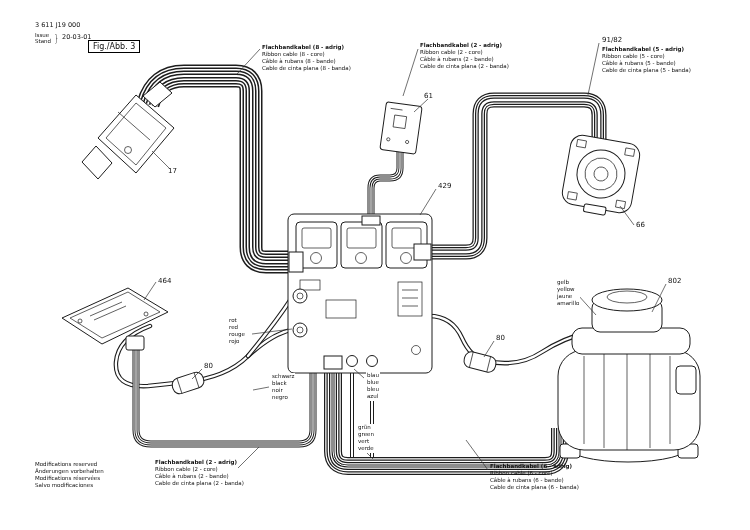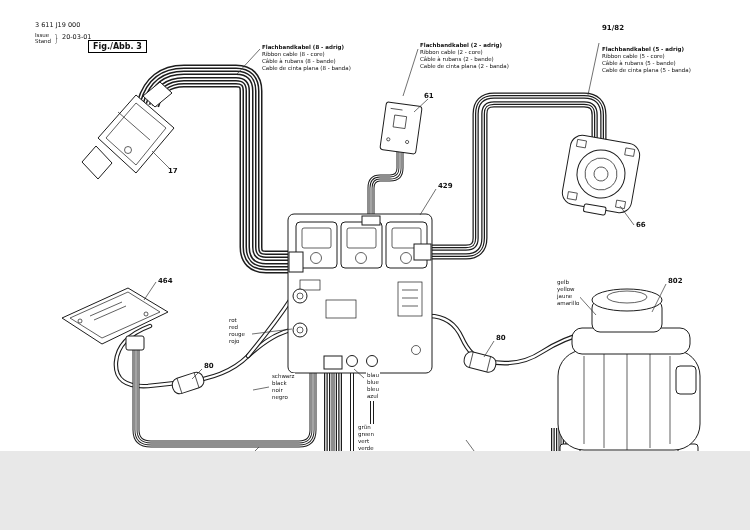--- a/index.html
+++ b/index.html
@@ -1,34 +1,34 @@
 <!DOCTYPE html>
 <html><head>
 <meta charset="utf-8">
 <style>
   html,body{margin:0;padding:0;background:#e8e8e8;}
-  .page{position:relative;width:750px;height:451px;background:#ffffff;overflow:hidden;
+  .page{position:relative;width:750px;height:530px;background:#ffffff;overflow:hidden;
         font-family:"DejaVu Sans",sans-serif;color:#111;}
   svg.diagram{position:absolute;left:0;top:0;width:750px;height:530px;}
   .rib use{fill:none;stroke-linejoin:round;stroke-linecap:butt;}
   .wire use{fill:none;stroke-linejoin:round;stroke-linecap:round;}
   .comp{fill:#fff;stroke:#1d1d1d;stroke-width:1;}
   .comp-thin{fill:none;stroke:#1d1d1d;stroke-width:.7;}
   .leader{stroke:#333;stroke-width:.7;}
   .lbl{position:absolute;font-size:5.5px;line-height:1.3;white-space:pre-line;color:#111;}
   .cable-label{width:96px;}
   .cable-label::first-line{font-weight:bold;}
   .color-label{background:#fff;padding:0 1px;}
-  .part{position:absolute;font-size:7px;color:#111;font-weight:bold;}
+  .part{position:absolute;font-size:7px;color:#111;}
   .hdr{position:absolute;left:35px;top:22px;font-size:6.5px;line-height:1.2;}
   .issue-row{display:flex;align-items:center;gap:2px;margin-top:2px;}
   .issue-col{display:flex;flex-direction:column;font-size:5.5px;line-height:1.15;}
   .brace{font-size:11px;font-weight:200;transform:scaleX(.7);}
   .figbox{position:absolute;left:88px;top:40px;border:1.2px solid #000;padding:1px 4px;
-          font-size:8px;font-weight:bold;background:#fff;}
+          font-size:8px;font-weight:normal;background:#fff;}
 </style>
 </head>
 <body>
 
 <div class="page">
 
   <svg class="diagram" viewBox="0 0 750 530">
     <defs>
       <path id="rA" d="M148,104 Q156,76 184,76 L236,76 Q251,76 251,91 L251,247 Q251,262 266,262 L291,262"></path>
       <path id="rB" d="M429,252 L466,252 Q480,252 480,238 L480,114 Q480,100 494,100 L584,100 Q599,100 599,115 L599,142"></path>
@@ -237,21 +237,21 @@
   <div class="figbox">Fig./Abb. 3</div>
 
   <div class="lbl cable-label" style="left:262px;top:44px">Flachbandkabel (8 - adrig)
 Ribbon cable (8 - core)
 Câble à rubans (8 - bande)
 Cable de cinta plana (8 - banda)</div>
   <div class="lbl cable-label" style="left:420px;top:42px">Flachbandkabel (2 - adrig)
 Ribbon cable (2 - core)
 Câble à rubans (2 - bande)
 Cable de cinta plana (2 - banda)</div>
-  <div class="part" style="left:602px;top:24px;font-weight:bold">91/82</div>
+  <div class="part" style="left:602px;top:36px;font-weight:normal">91/82</div>
   <div class="lbl cable-label" style="left:602px;top:46px">Flachbandkabel (5 - adrig)
 Ribbon cable (5 - core)
 Câble à rubans (5 - bande)
 Cable de cinta plana (5 - banda)</div>
   <div class="lbl cable-label" style="left:155px;top:459px">Flachbandkabel (2 - adrig)
 Ribbon cable (2 - core)
 Câble à rubans (2 - bande)
 Cable de cinta plana (2 - banda)</div>
   <div class="lbl cable-label" style="left:490px;top:463px">Flachbandkabel (6 - adrig)
 Ribbon cable (6 - core)

